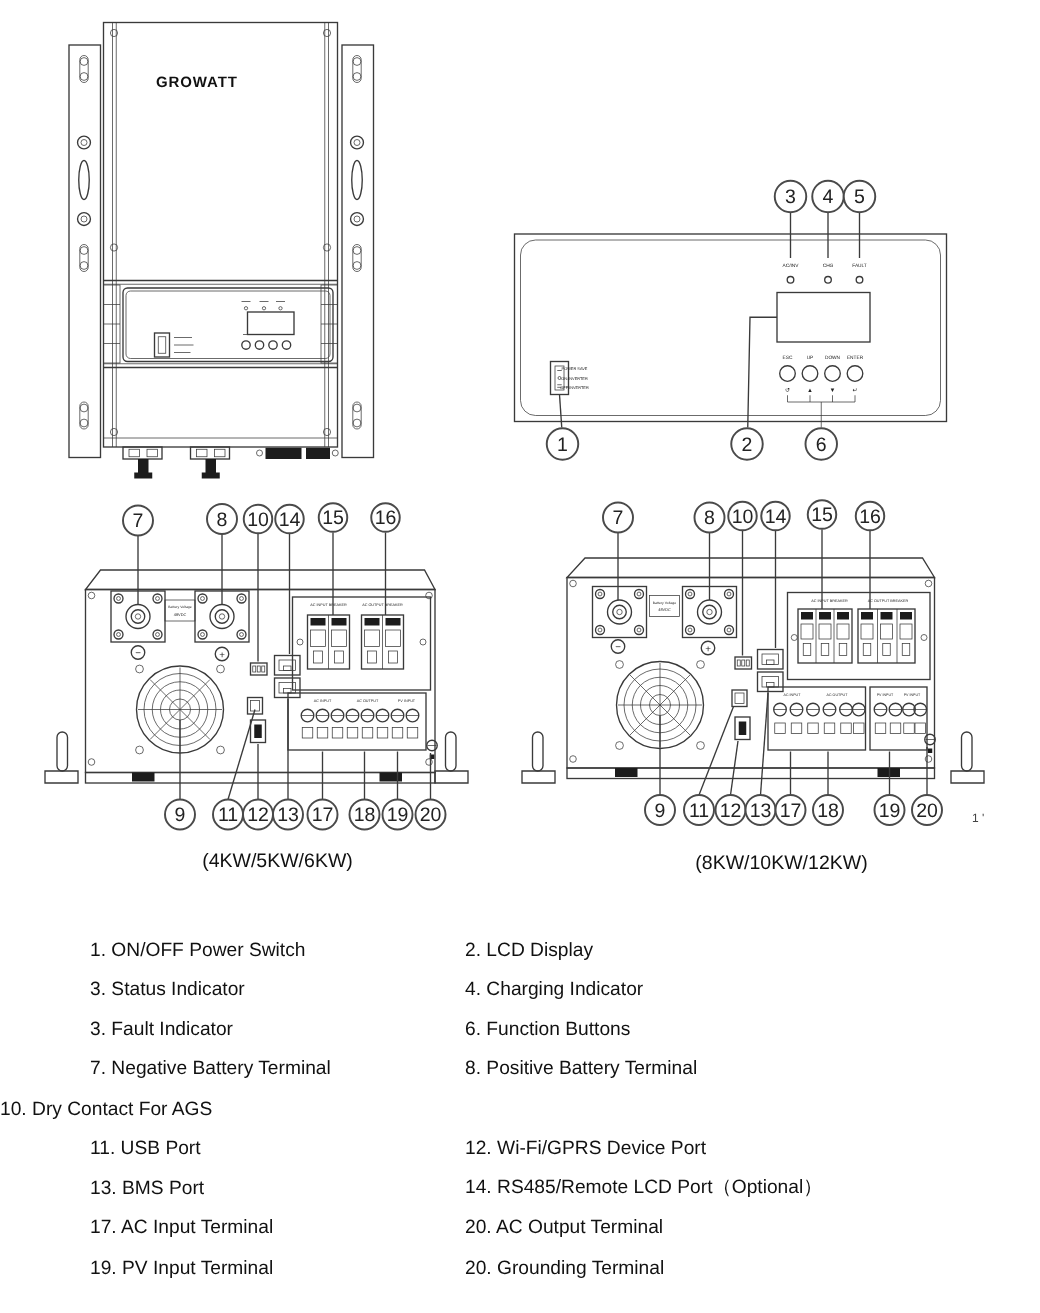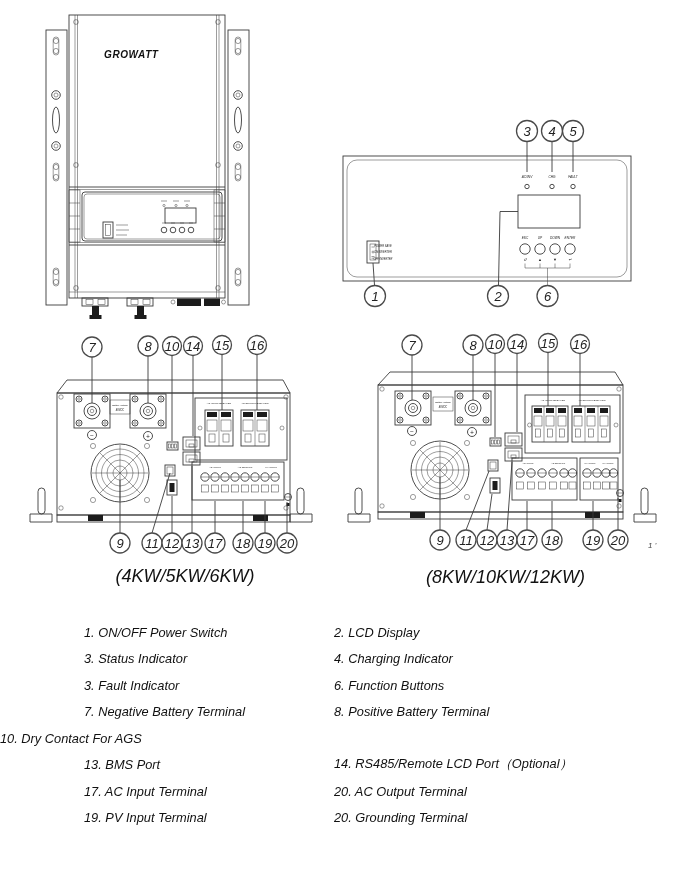--- a/index.html
+++ b/index.html
@@ -1,35 +1,35 @@
 <!DOCTYPE html>
 <html><head>
 <meta charset="utf-8">
 <style>
   html,body{margin:0;padding:0;background:#fff;}
   .page{position:relative;width:693px;height:875px;background:#ffffff;
-        font-family:"Liberation Sans",sans-serif;overflow:hidden;font-style:italic;}
+        font-family:"Liberation Sans",sans-serif;overflow:hidden;}
   .page svg{position:absolute;overflow:visible;}
 
   
   .s  {fill:none;stroke:#3a3a3a;stroke-width:0.9;}
   .st {fill:none;stroke:#3a3a3a;stroke-width:0.5;}
   .sb {fill:#1c1c1c;stroke:none;}
   .co {fill:#ffffff;stroke:#4a4a4a;stroke-width:1.3;}
   text.cn{font-size:13px;fill:#222;text-anchor:middle;font-family:"Liberation Sans",sans-serif;}
   text.tt{fill:#222;text-anchor:middle;font-family:"Liberation Sans",sans-serif;}
   text.logo{font-size:10px;font-weight:bold;letter-spacing:0.6px;fill:#111;
             font-family:"Liberation Sans",sans-serif;}
 
-  .caption{position:absolute;font-size:18px;color:#111;text-align:center;}
+  .caption{position:absolute;font-size:13px;color:#111;text-align:center;}
   .artifact{position:absolute;left:648px;top:541px;font-size:8px;color:#444;}
 
   .legend{position:absolute;left:0;top:619px;width:693px;}
   .legend-row{display:flex;height:26.5px;align-items:center;}
-  .legend-cell-l{margin-left:84px;width:250px;font-size:12.8px;color:#111;}
+  .legend-cell-l{margin-left:60px;width:250px;font-size:12.8px;color:#111;}
   .legend-cell-r{font-size:12.8px;color:#111;}
 </style>
 </head>
 <body>
 
 <div class="page">
 
   <svg style="left:30px;top:5px" width="235" height="320" viewBox="0 0 235 320">
 
     <g>
@@ -721,21 +721,21 @@
           <text class="cn" x="253" y="214.6">19</text>
         </g>
       <g>
           <circle class="co" cx="278" cy="210" r="10"></circle>
           <text class="cn" x="278" y="214.6">20</text>
         </g>
     </g>
   </svg>
 
   <div class="caption" style="left:110px;top:566px;width:150px">(4KW/5KW/6KW)</div>
-  <div class="caption" style="left:426px;top:567px;width:150px">(8KW/10KW/12KW)</div>
+  <div class="caption" style="left:446px;top:567px;width:150px">(8KW/10KW/12KW)</div>
 
   <div class="artifact">1 '</div>
 
   <div class="legend">
     <div class="legend-row">
       <span class="legend-cell-l">1. ON/OFF Power Switch</span>
       <span class="legend-cell-r">2. LCD Display</span>
     </div>
     <div class="legend-row">
       <span class="legend-cell-l">3. Status Indicator</span>
@@ -746,20 +746,24 @@
       <span class="legend-cell-r">6. Function Buttons</span>
     </div>
     <div class="legend-row">
       <span class="legend-cell-l">7. Negative Battery Terminal</span>
       <span class="legend-cell-r">8. Positive Battery Terminal</span>
     </div>
     <div class="legend-row">
       <span class="legend-cell-r">10. Dry Contact For AGS</span>
     </div>
     <div class="legend-row">
+      <span class="legend-cell-l">11. USB Port</span>
+      <span class="legend-cell-r">12. Wi-Fi/GPRS Device Port</span>
+    </div>
+    <div class="legend-row">
       <span class="legend-cell-l">13. BMS Port</span>
       <span class="legend-cell-r">14. RS485/Remote LCD Port（Optional）</span>
     </div>
     <div class="legend-row">
       <span class="legend-cell-l">17. AC Input Terminal</span>
       <span class="legend-cell-r">20. AC Output Terminal</span>
     </div>
     <div class="legend-row">
       <span class="legend-cell-l">19. PV Input Terminal</span>
       <span class="legend-cell-r">20. Grounding Terminal</span>

